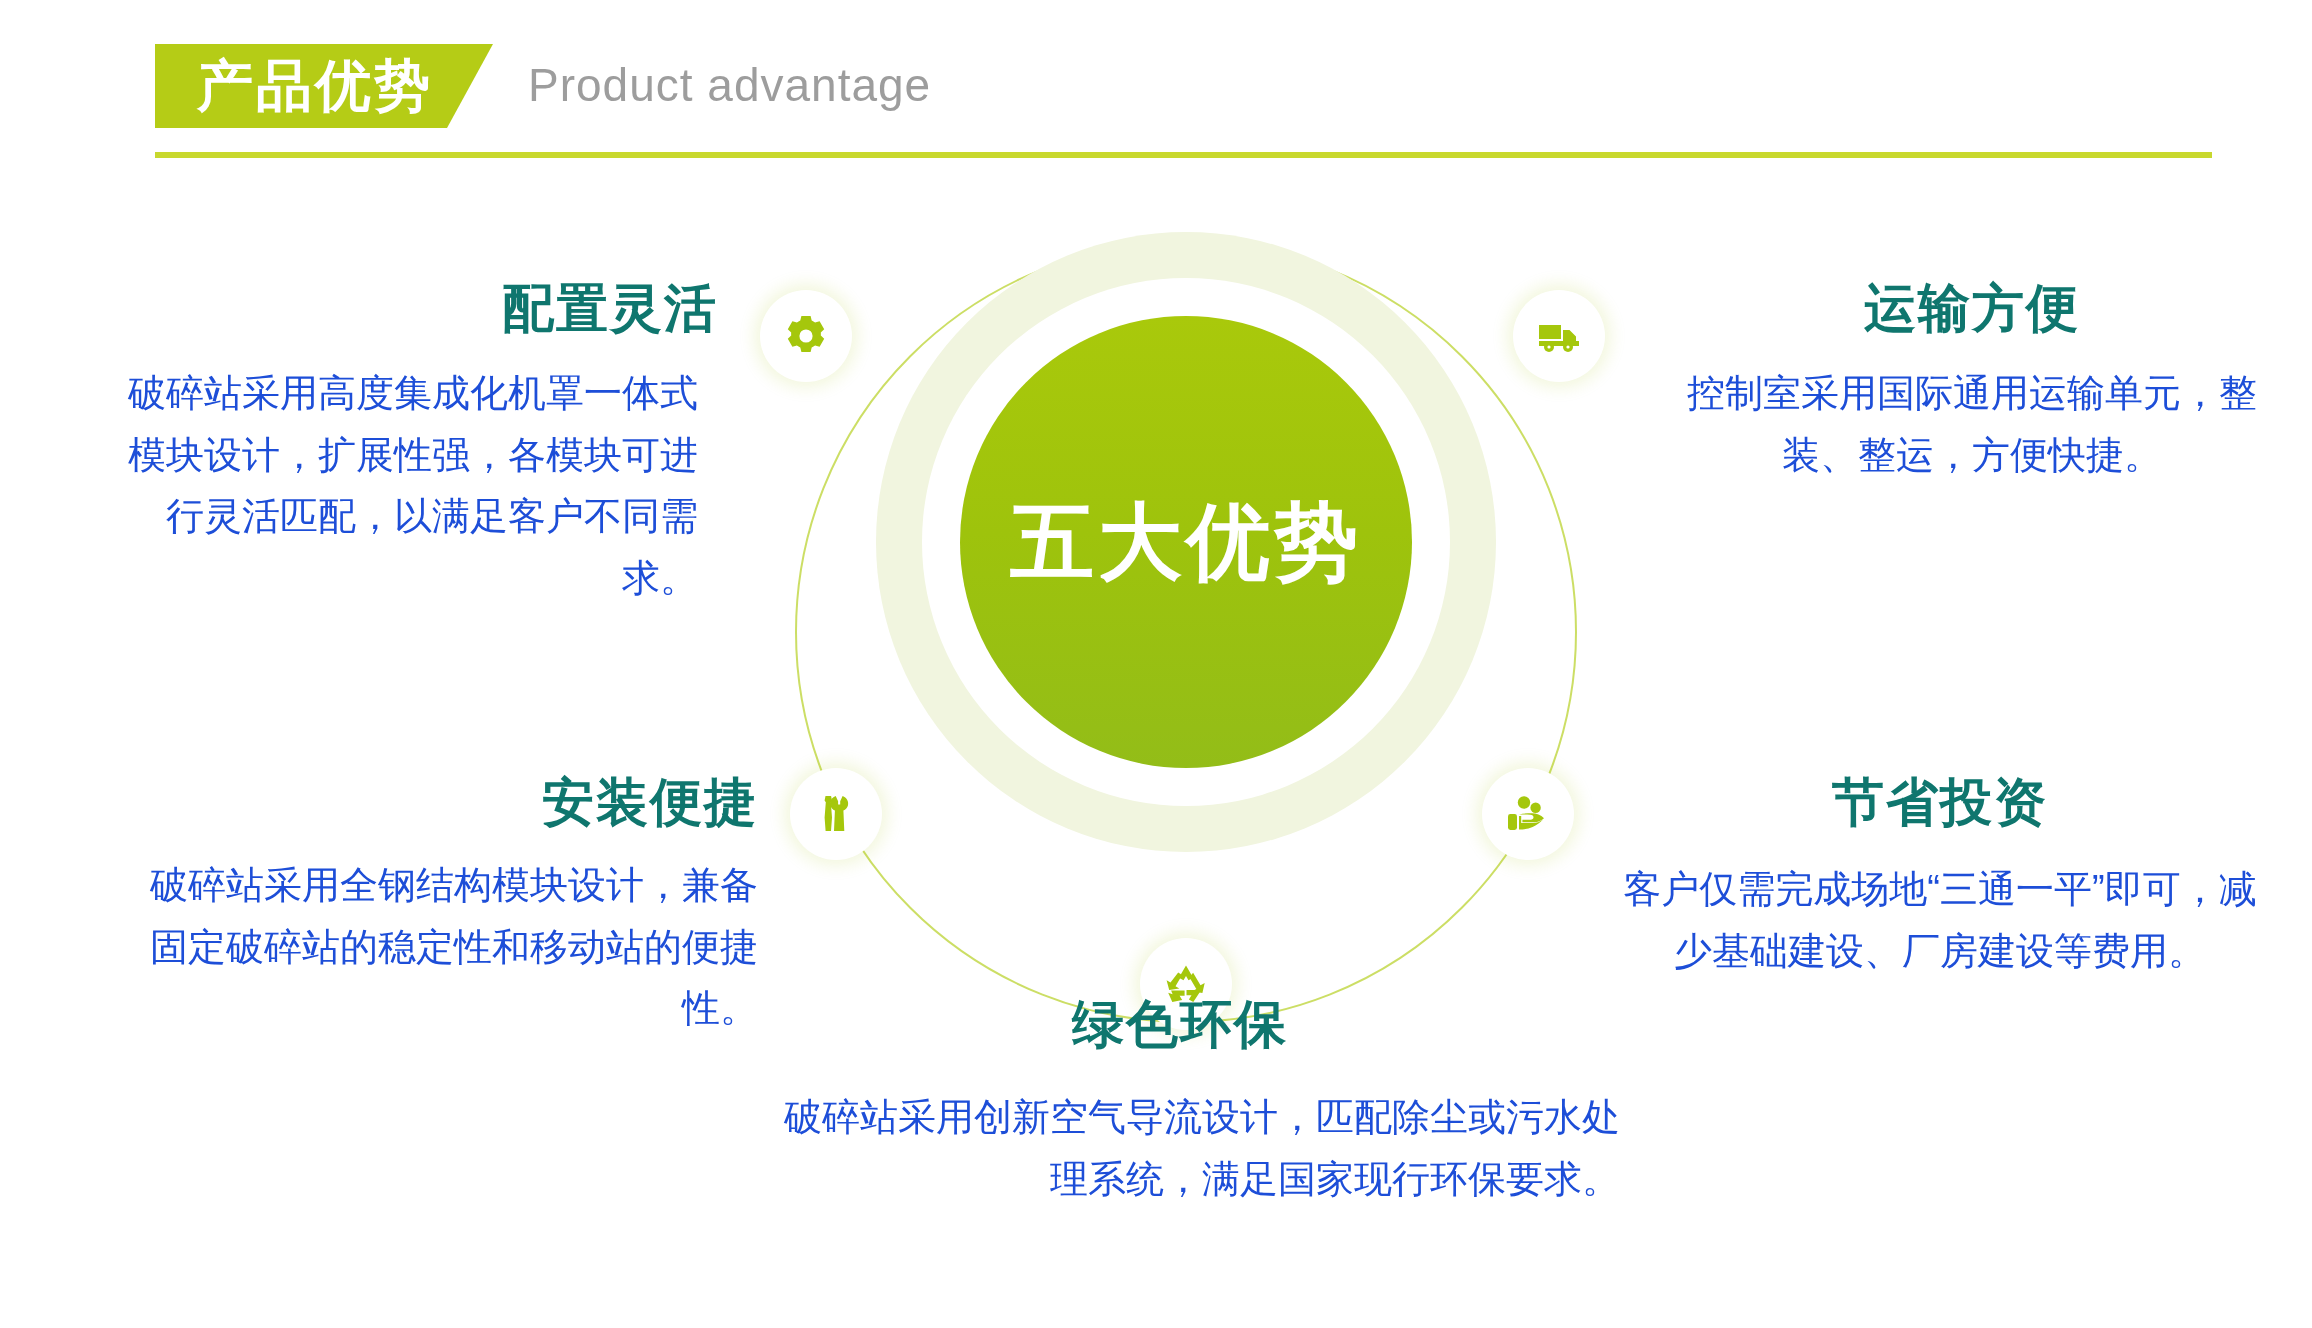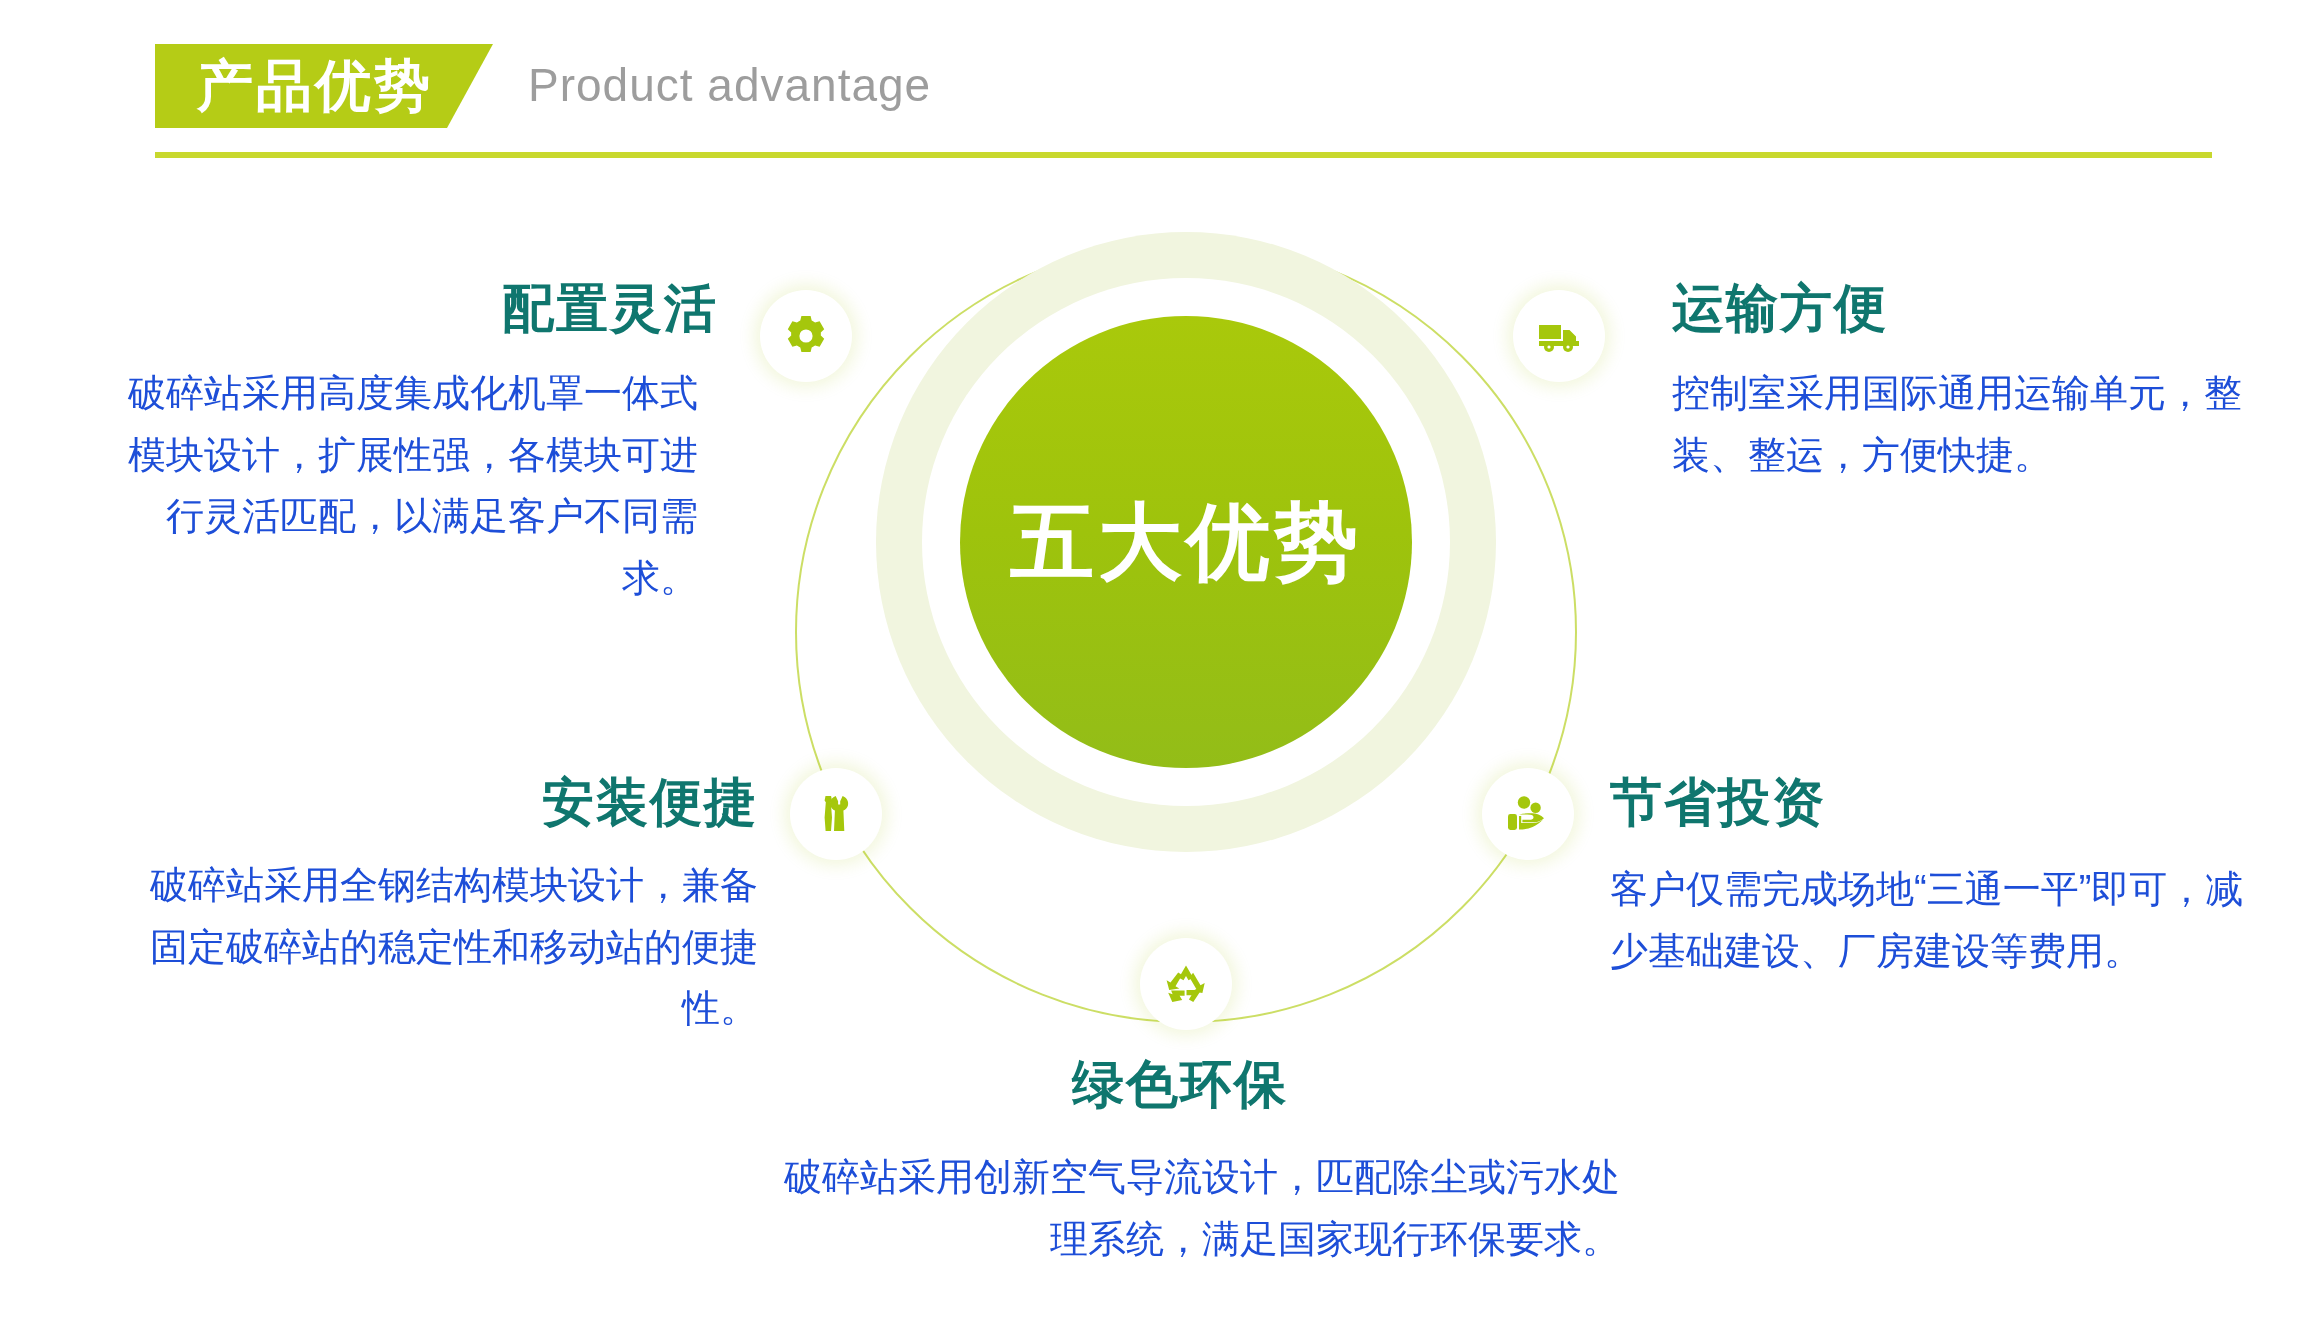--- a/index.html
+++ b/index.html
@@ -156,21 +156,21 @@
     line-height: 1.1;
     white-space: nowrap;
   }
   .block-body {
     color: #1d4ed8;
     font-size: 38px;
     font-weight: 400;
     line-height: 1.62;
   }
   .align-right  { text-align: right; }
-  .align-left   { text-align: left; }
+  .align-left   { text-align: center; }
   .align-center { text-align: center; }
 
   
   #block-flex {
     left: 118px;
     top: 280px;
     width: 600px;
   }
   #block-flex .block-title { margin-bottom: 26px; }
   #block-flex .block-body  { width: 580px; }
@@ -195,21 +195,21 @@
   #block-invest {
     left: 1610px;
     top: 774px;
     width: 660px;
   }
   #block-invest .block-title { margin-bottom: 28px; }
 
   
   #block-green {
     left: 740px;
-    top: 1056px;
+    top: 996px;
     width: 880px;
   }
   #block-green .block-title { margin-bottom: 34px; }
   #block-green .block-body  { text-align: right; padding-left: 40px; }
 </style>
 </head>
 <body>
 
 <div id="page">
 

